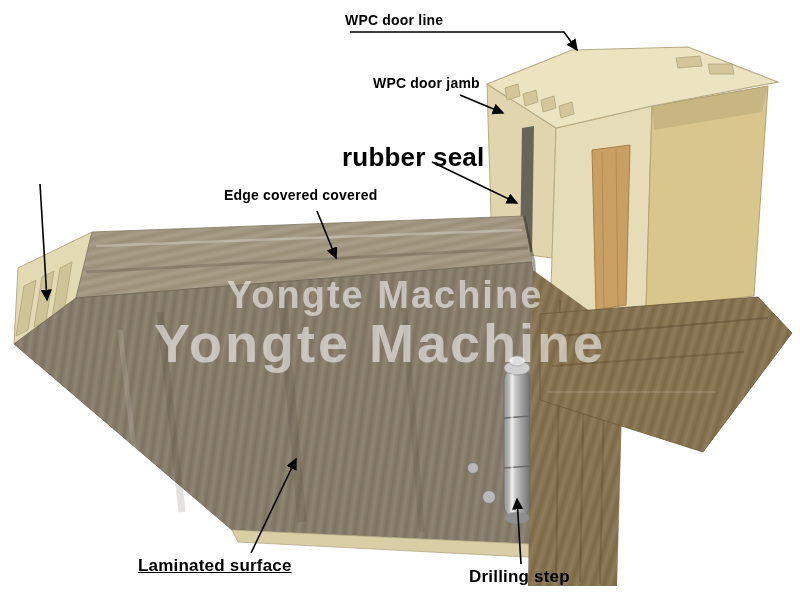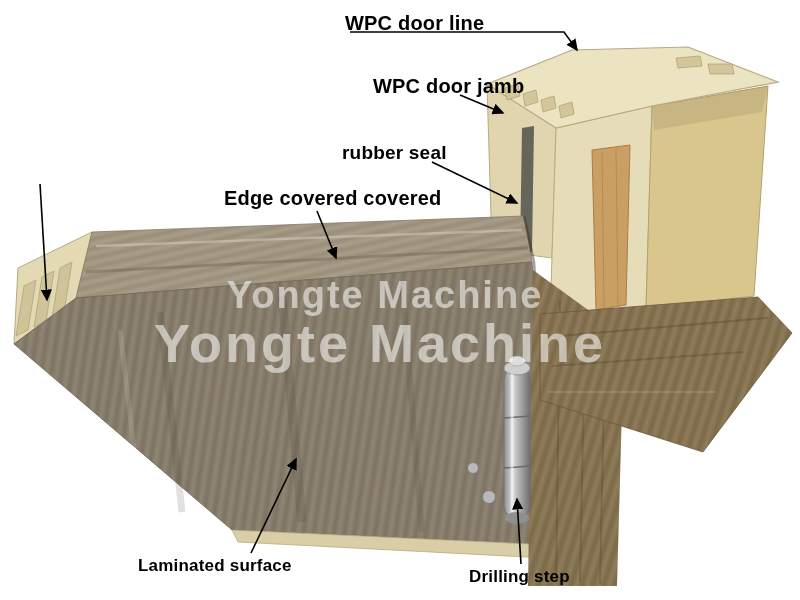--- a/index.html
+++ b/index.html
@@ -4,23 +4,23 @@
 <style>
   html,body{margin:0;padding:0;background:#ffffff;}
   .stage{
     position:relative;width:800px;height:600px;background:#ffffff;
     overflow:hidden;font-family:"Liberation Sans",sans-serif;
   }
   svg.scene{position:absolute;left:0;top:0;z-index:1;}
   svg.arrows{position:absolute;left:0;top:0;z-index:3;pointer-events:none;}
   .label{
     position:absolute;z-index:4;color:#000;font-weight:700;
-    font-size:20px;white-space:nowrap;letter-spacing:0.2px;
+    font-size:14px;white-space:nowrap;letter-spacing:0.2px;
   }
-  .label.big{font-size:19px;}
+  .label.big{font-size:26px;}
   .label.med{font-size:17px;}
 </style>
 </head>
 <body>
 
 <div class="stage">
 
   <svg class="scene" width="800" height="600" viewBox="0 0 800 600">
     <defs>
       <linearGradient id="edgeGrain" gradientUnits="userSpaceOnUse" x1="0" y1="0" x2="2" y2="9" spreadMethod="repeat">
@@ -134,16 +134,16 @@
     <polyline points="40,184 47,300" fill="none" stroke="#000" stroke-width="1.6" marker-end="url(#arrowhead)"></polyline>
     <polyline points="317,211 336,258" fill="none" stroke="#000" stroke-width="1.6" marker-end="url(#arrowhead)"></polyline>
     <polyline points="251,553 296,459" fill="none" stroke="#000" stroke-width="1.6" marker-end="url(#arrowhead)"></polyline>
     <polyline points="521,564 517,499" fill="none" stroke="#000" stroke-width="1.6" marker-end="url(#arrowhead)"></polyline>
   </svg>
 
   <div class="label" style="left:345px;top:12px;">WPC door line</div>
   <div class="label" style="left:337px;top:75px;margin-left:36px;">WPC door jamb</div>
   <div class="label big" style="left:342px;top:142px;">rubber seal</div>
   <div class="label" style="left:224px;top:187px;">Edge covered covered</div>
-  <div class="label med" style="left:138px;top:556px;">Laminated surface</div>
+  <div class="label med" style="left:138px;top:556px;text-decoration:underline;">Laminated surface</div>
   <div class="label med" style="left:469px;top:567px;">Drilling step</div>
 
 </div>
 
 </body></html>

